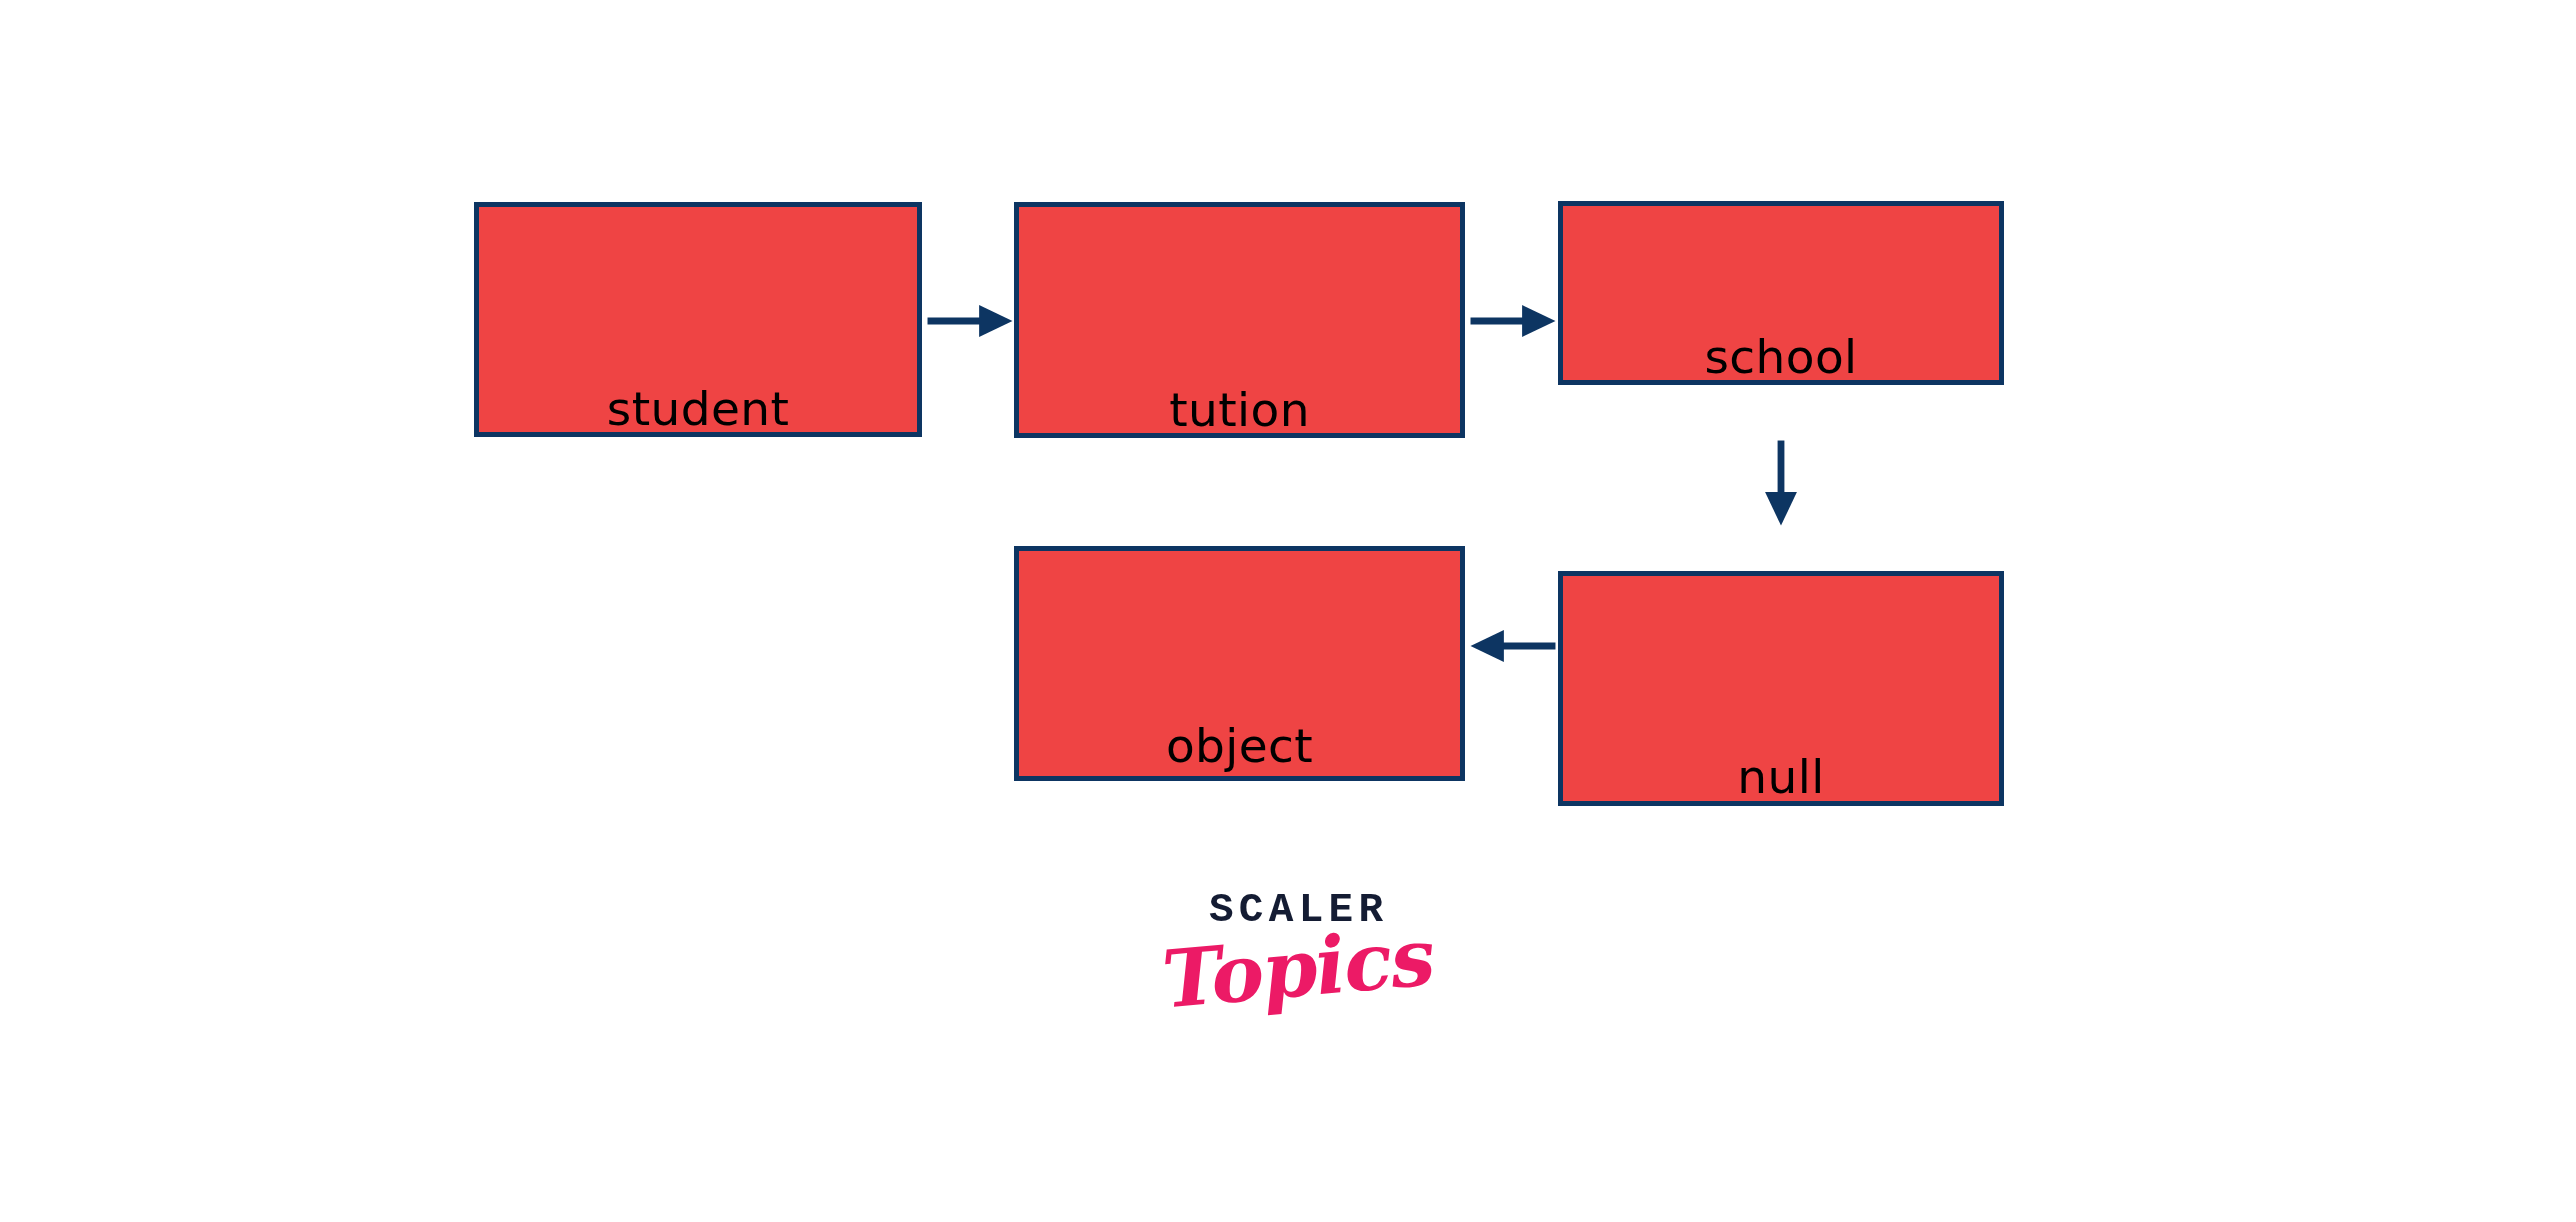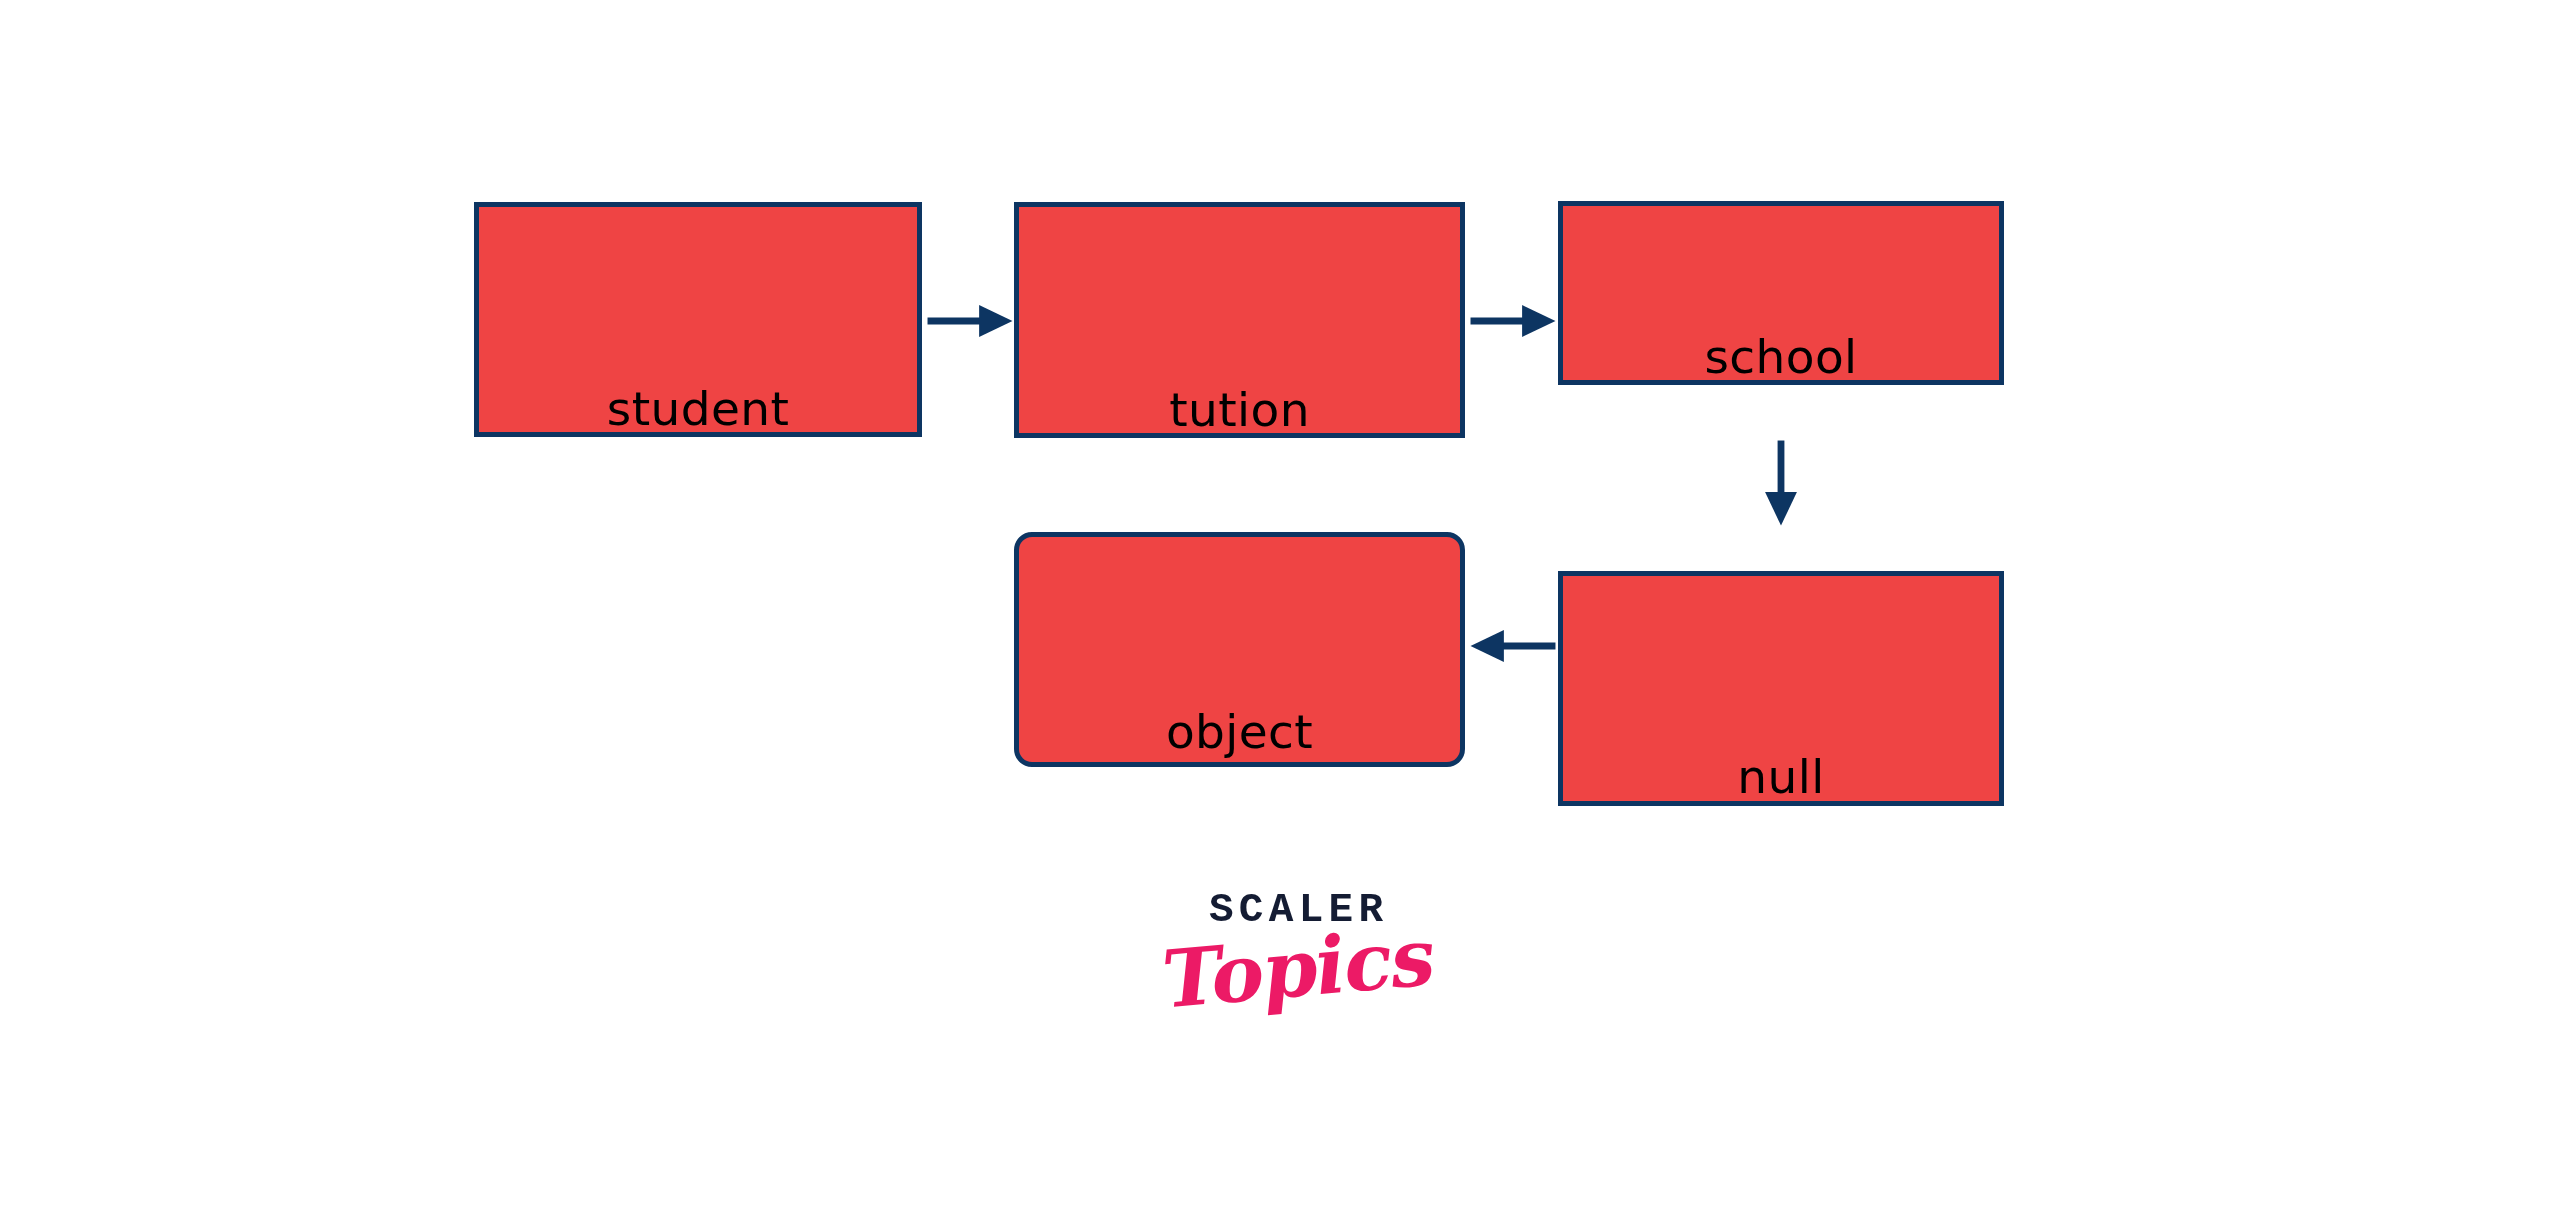--- a/index.html
+++ b/index.html
@@ -33,21 +33,21 @@
     font-weight: 400;
     color: #000000;
     letter-spacing: 0.4px;
     line-height: 1;
     user-select: none;
   }
   
   #node-student { left: 474px;  top: 202px; width: 448px; height: 235px; }
   #node-tution  { left: 1014px; top: 202px; width: 451px; height: 236px; }
   #node-school  { left: 1558px; top: 201px; width: 446px; height: 184px; }
-  #node-object  { left: 1014px; top: 532px; width: 451px; height: 235px; border-radius: 18px; }
+  #node-object  { left: 1014px; top: 546px; width: 451px; height: 235px; }
   #node-null    { left: 1558px; top: 527px; width: 446px; height: 235px; margin-top: 44px; }
 
   
   #node-object .node-label { transform: translateY(-6.8px); }
   #node-null   .node-label { transform: translateY(-0.8px); }
 
   .edge {
     position: absolute;
     overflow: visible;
   }

